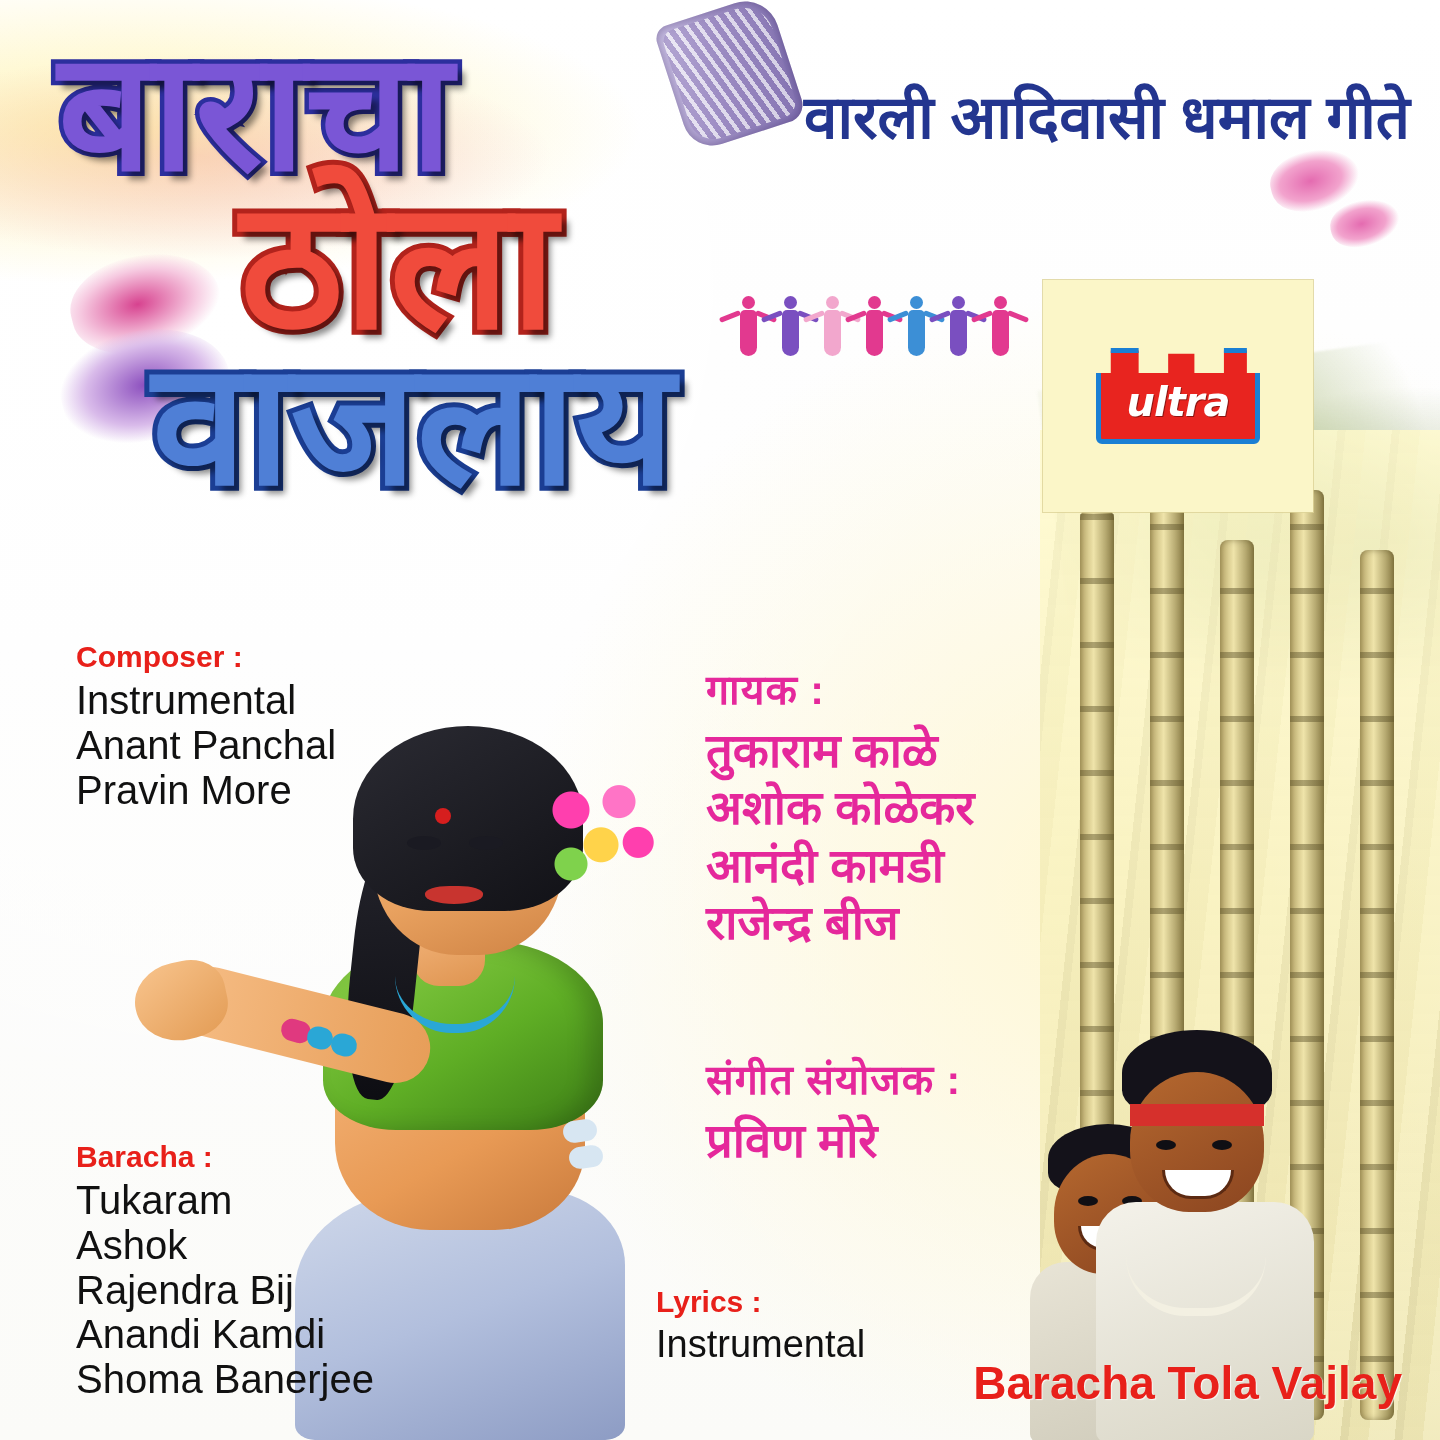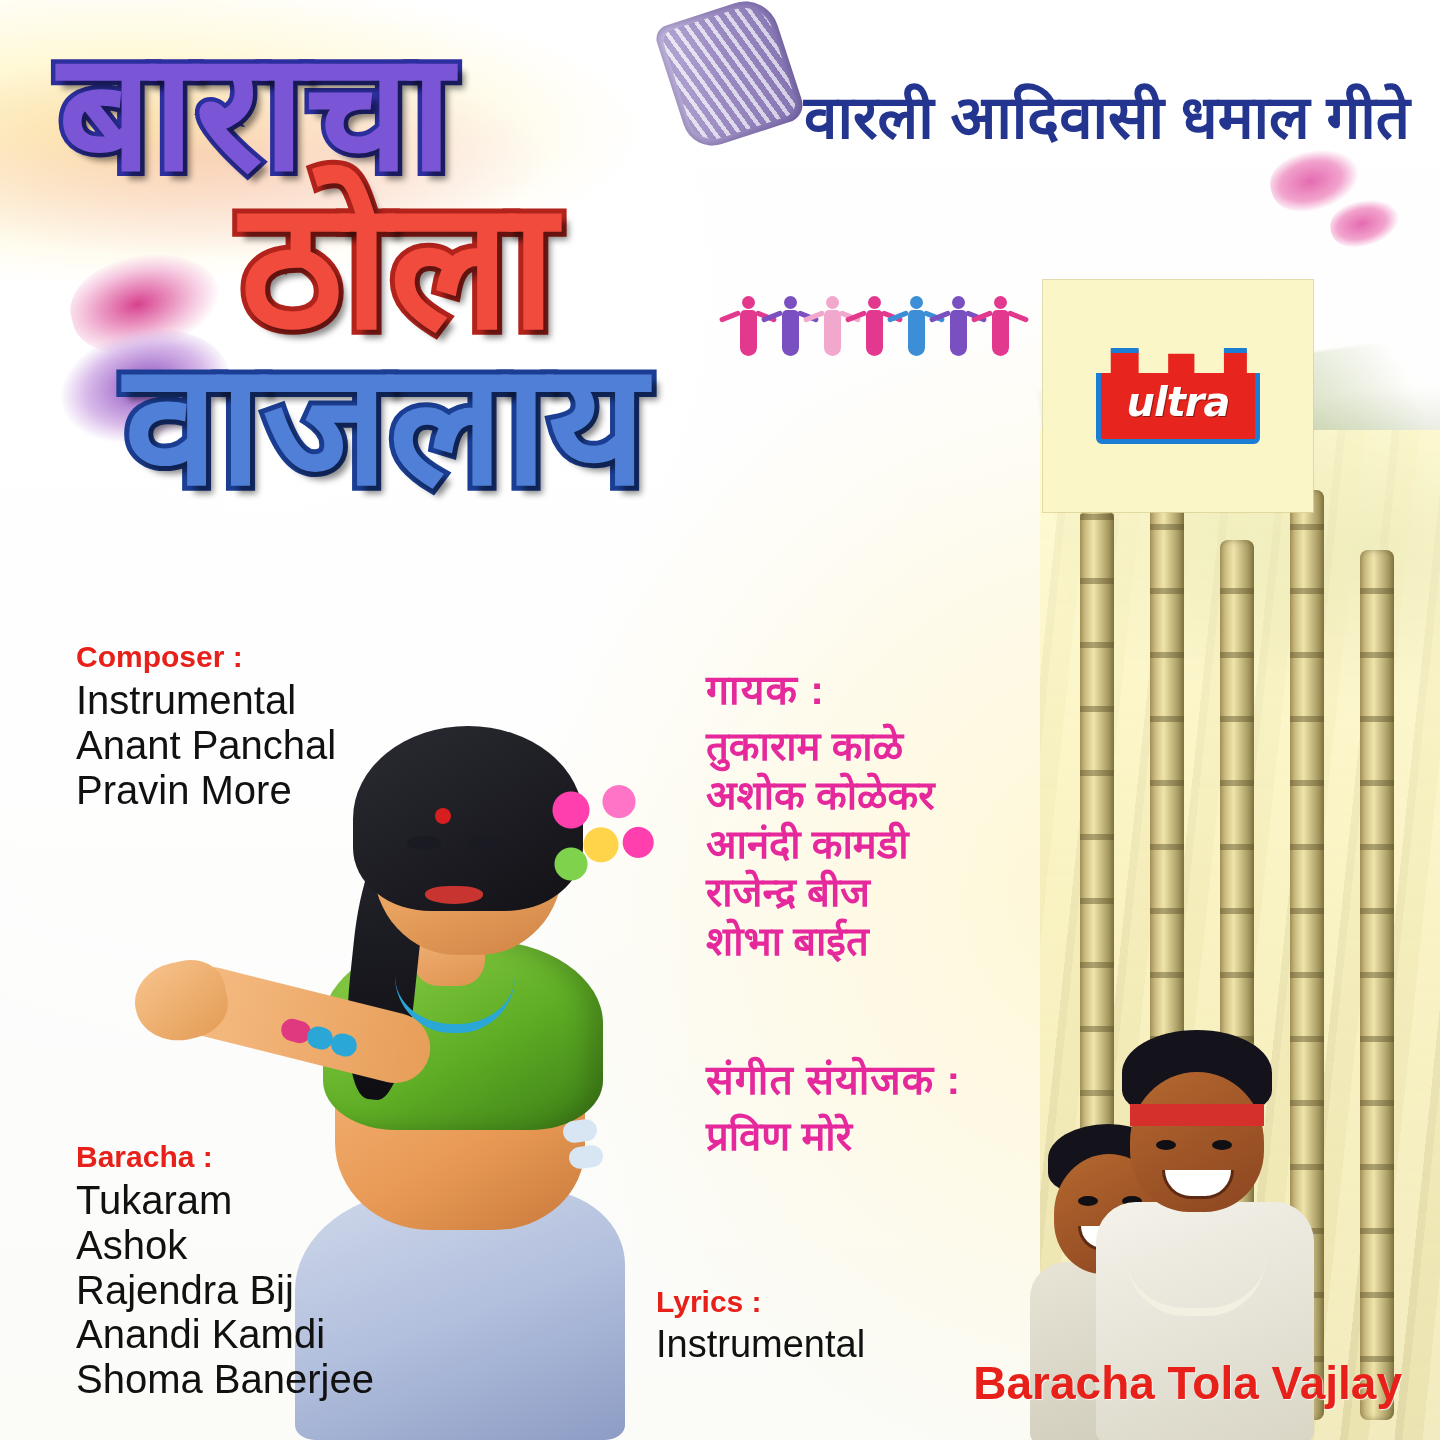--- a/index.html
+++ b/index.html
@@ -142,21 +142,21 @@
     -webkit-text-stroke:10px #b2231c;
     paint-order:stroke fill;
     text-shadow:7px 8px 6px rgba(0,0,0,.45);
     margin-left:200px;margin-top:-18px;
   }
   .t3{
     font-size:170px;color:#4f7fd6;
     -webkit-text-stroke:10px #1b3e94;
     paint-order:stroke fill;
     text-shadow:7px 8px 6px rgba(0,0,0,.45);
-    margin-left:84px;margin-top:-16px;
+    margin-left:112px;margin-top:-16px;
   }
   .subtitle{
     position:absolute;left:790px;top:80px;width:620px;
     color:#23358f;font-weight:bold;
     font-size:60px;line-height:1.25;
     text-shadow:2px 2px 1px rgba(255,255,255,.9);
     text-align:right;
   }
 
   
@@ -168,21 +168,21 @@
     color:#111111;font-size:40px;line-height:1.12;font-weight:normal;
   }
   #composer-block{left:52px;top:640px;}
   #singers-block{left:52px;top:1140px;}
   #lyrics-block{left:632px;top:1285px;}
   #lyrics-block .credit-line{font-size:38px;}
 
   
   .dev-block{position:absolute;color:#e5289b;font-weight:bold;}
   .dev-head{font-size:41px;margin-bottom:6px;letter-spacing:1px;}
-  .dev-line{font-size:40px;line-height:1.22;}
+  .dev-line{font-size:47px;line-height:1.22;}
   #gayak-block{left:706px;top:660px;}
   #sangeet-block{left:706px;top:1050px;}
 
   .romanized-title{
     position:absolute;right:38px;bottom:30px;
     color:#e8201a;font-weight:bold;font-size:46px;
     text-shadow:1px 1px 1px rgba(255,255,255,.8);
   }
 
   
@@ -440,21 +440,20 @@
     <div class="credit-head">Lyrics :</div>
     <div class="credit-line">Instrumental</div>
   </div>
 
   <div class="dev-block" id="gayak-block">
     <div class="dev-head">गायक :</div>
     <div class="dev-line">तुकाराम काळे</div>
     <div class="dev-line">अशोक कोळेकर</div>
     <div class="dev-line">आनंदी कामडी</div>
     <div class="dev-line">राजेन्द्र बीज</div>
-    <div class="dev-line">शोभा बाईत</div>
   </div>
 
   <div class="dev-block" id="sangeet-block">
     <div class="dev-head">संगीत संयोजक :</div>
     <div class="dev-line">प्रविण मोरे</div>
   </div>
 
   <div class="romanized-title">Baracha Tola Vajlay</div>
 
 </div>

